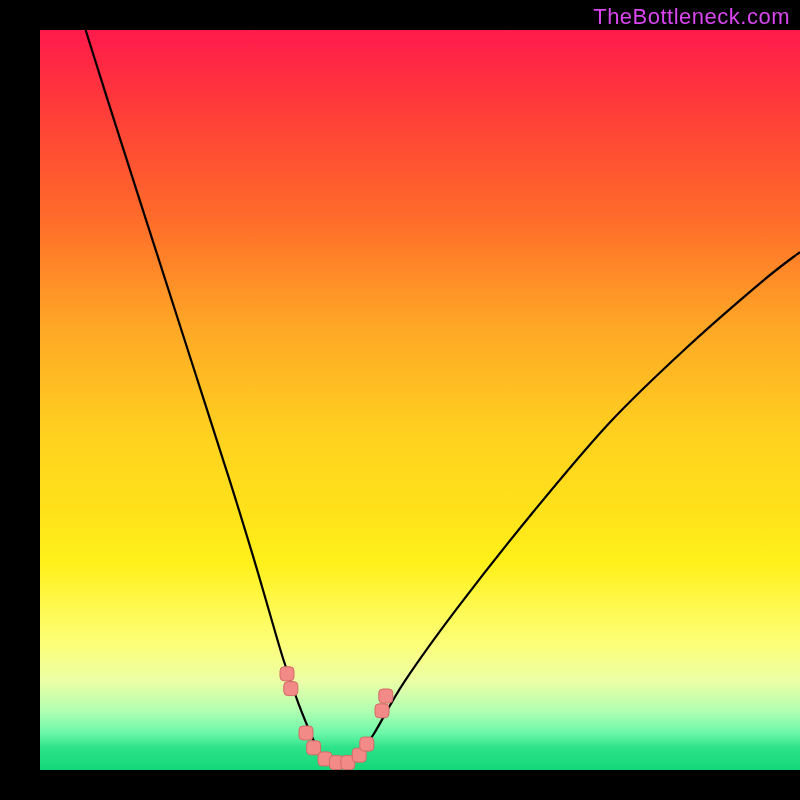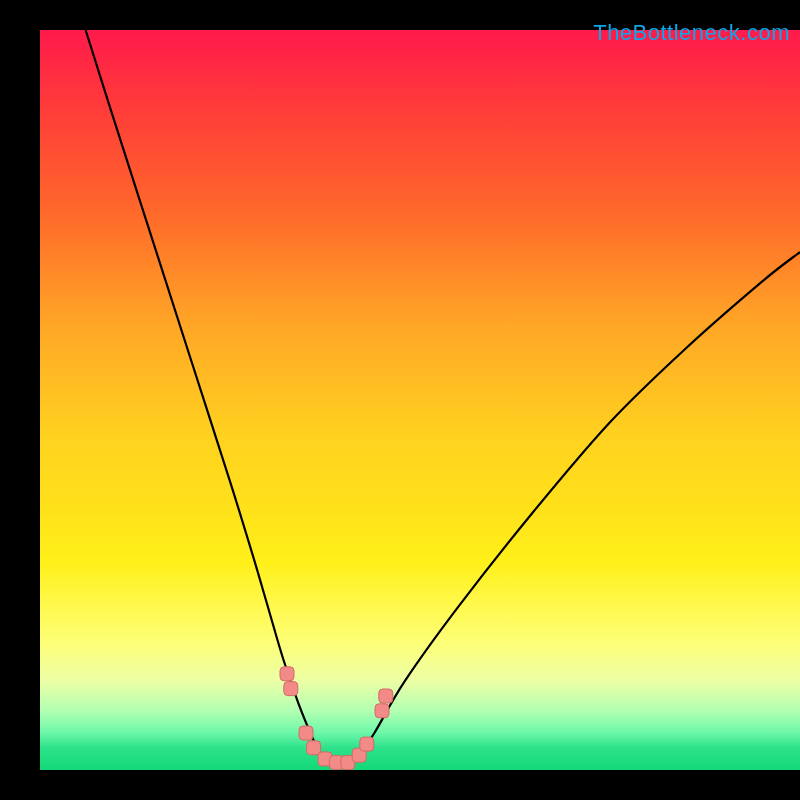--- a/index.html
+++ b/index.html
@@ -12,23 +12,23 @@
     font-family: Arial, Helvetica, sans-serif;
   }
   .frame {
     position: relative;
     width: 800px;
     height: 800px;
     background: #000;
   }
   .watermark {
     position: absolute;
-    top: 20px;
+    top: 4px;
     right: 10px;
-    color: #0ea5e9;
+    color: #d946ef;
     font-size: 22px;
     font-weight: 500;
     letter-spacing: 0.5px;
     z-index: 3;
   }
   .plot-bg {
     position: absolute;
     left: 40px;
     top: 30px;
     width: 760px;

